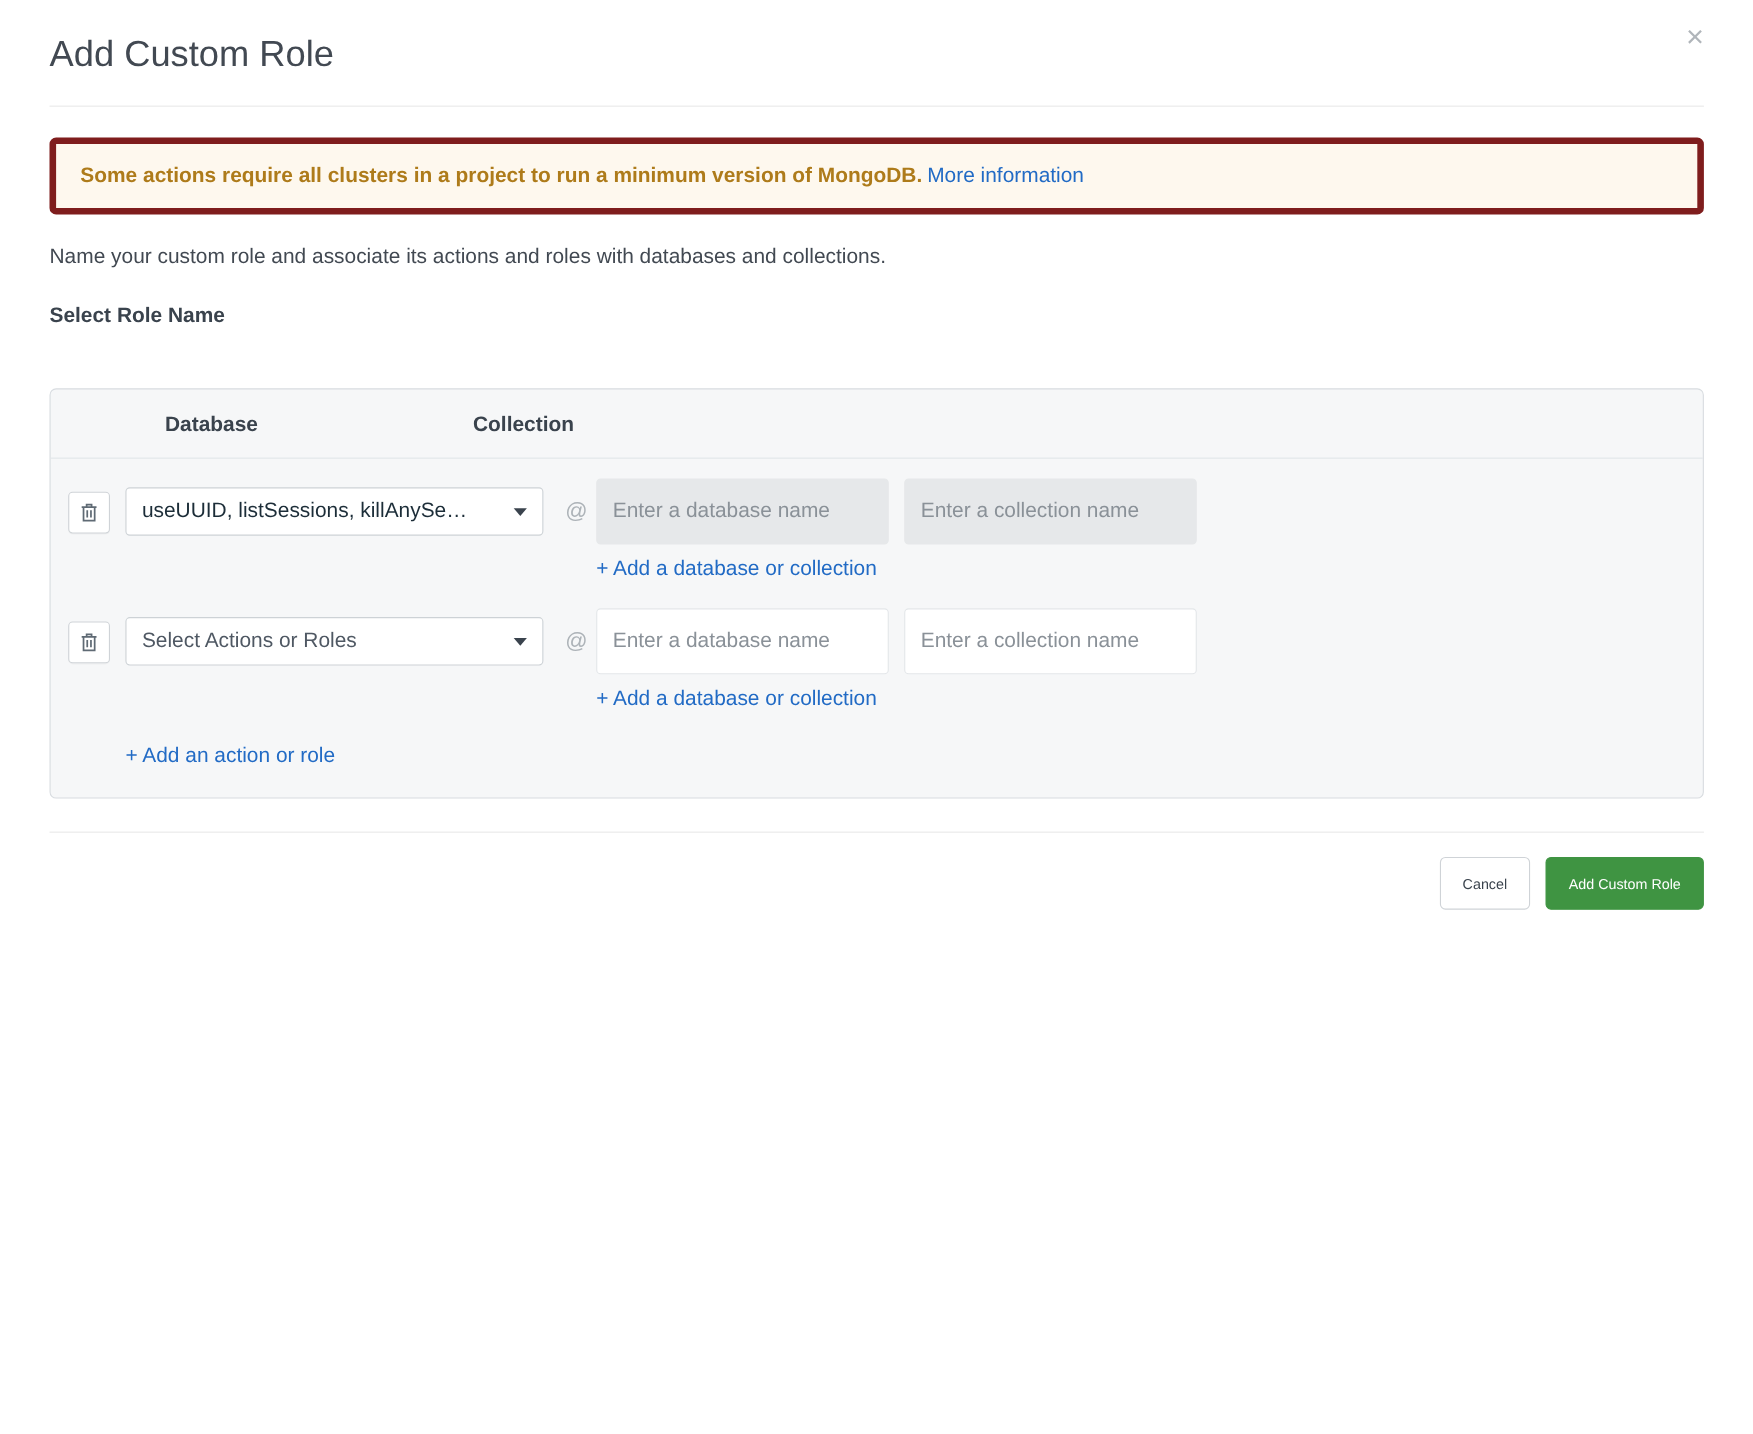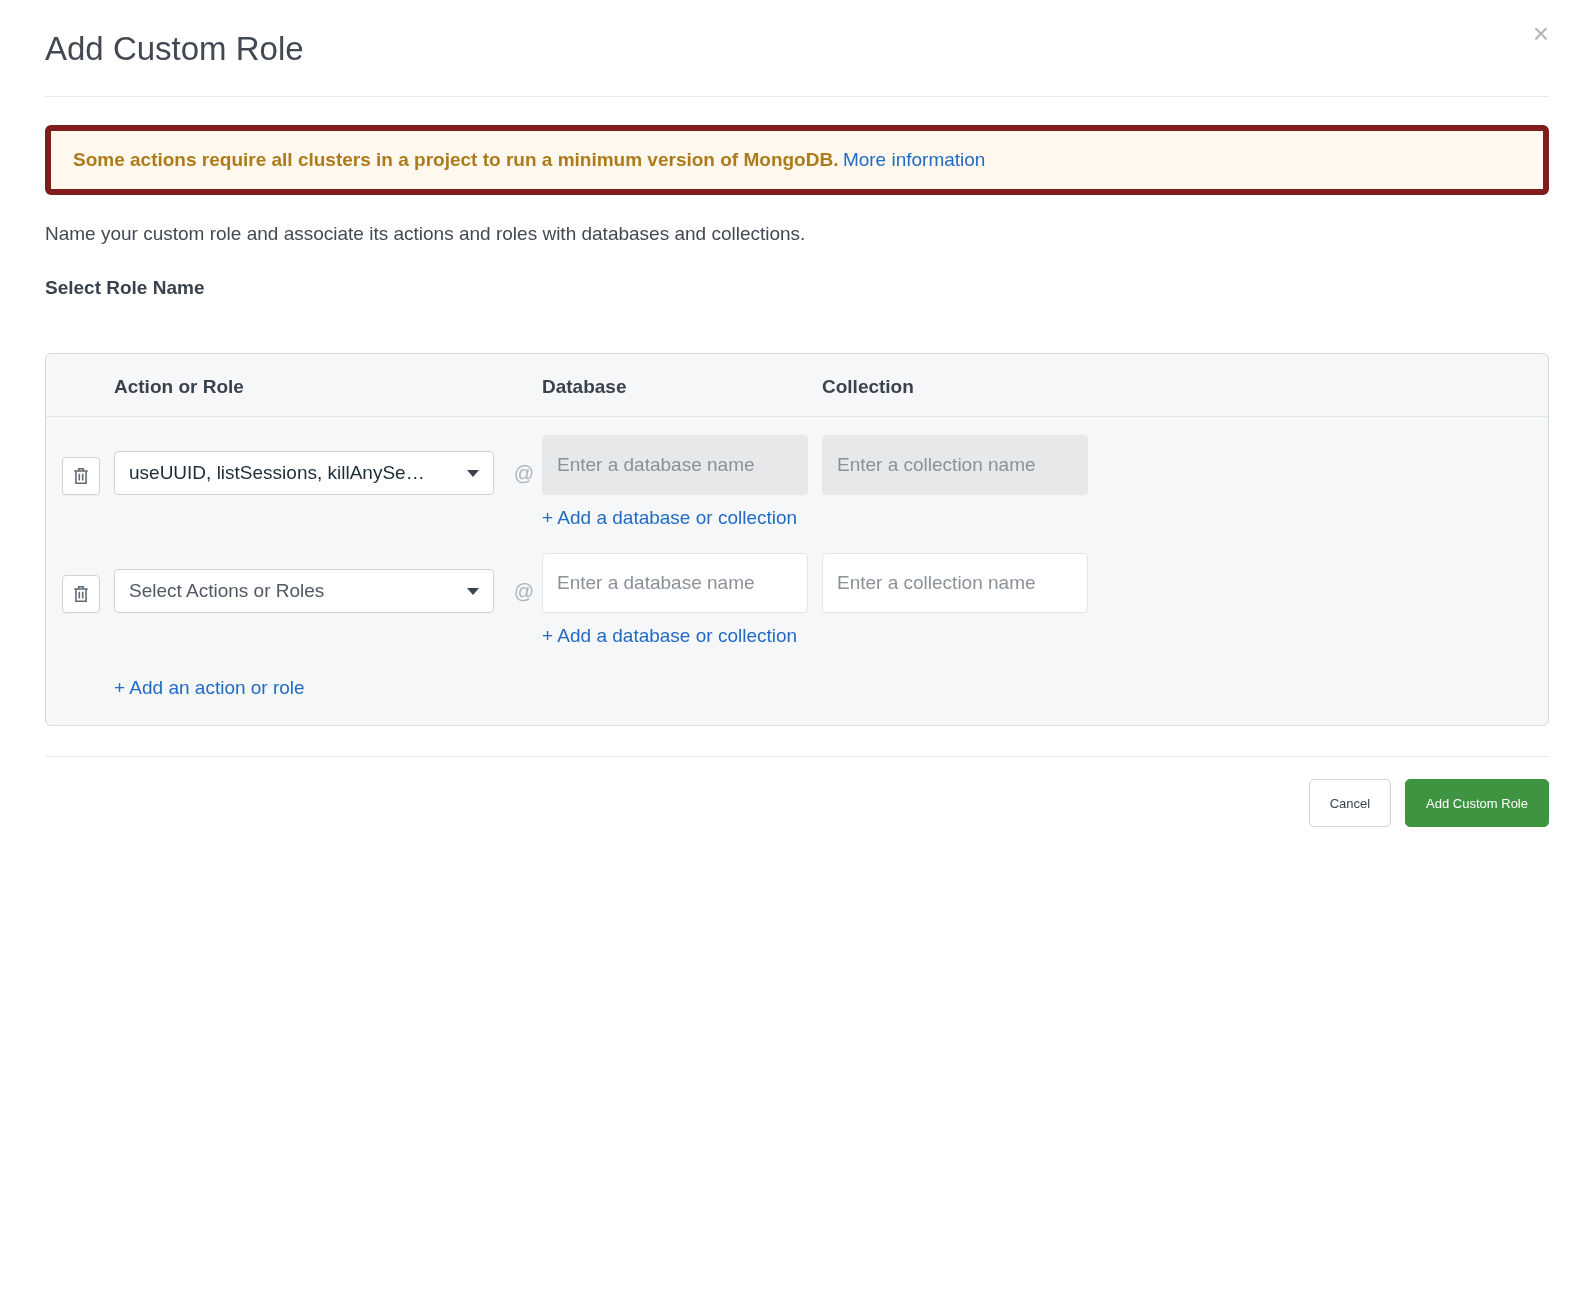--- a/index.html
+++ b/index.html
@@ -110,21 +110,21 @@
       width: 280px;
       flex-shrink: 0;
     }
     .col-coll {
       width: 280px;
       flex-shrink: 0;
     }
     .table-row {
       display: flex;
       padding: 18px 16px 0 16px;
-      align-items: flex-end;
+      align-items: center;
     }
     .trash-btn {
       width: 38px;
       height: 38px;
       border: 1px solid #cfd3d7;
       border-radius: 4px;
       background: #fff;
       cursor: pointer;
       display: flex;
       align-items: center;
@@ -247,21 +247,20 @@
     <span class="alert-link">More information</span>
   </div>
 
   <p class="description">Name your custom role and associate its actions and roles with databases and collections.</p>
 
   <div class="field-label">Select Role Name</div>
 
   <div class="table-container">
     <div class="table-header">
       <div class="col-delete"></div>
-      <div class="col-action">Action or Role</div>
       <div class="col-at"></div>
       <div class="col-db">Database</div>
       <div class="col-coll">Collection</div>
     </div>
 
     <div class="table-row">
       <div class="col-delete">
         <button class="trash-btn">
           <svg viewBox="0 0 14 16" fill="none" stroke="#5f6a74" stroke-width="1.4">
             <path d="M1 3.5 h12 M5 3.5 V1.5 h4 V3.5 M2.5 3.5 V14.5 h9 V3.5 M5.5 6 V12 M8.5 6 V12"></path>

